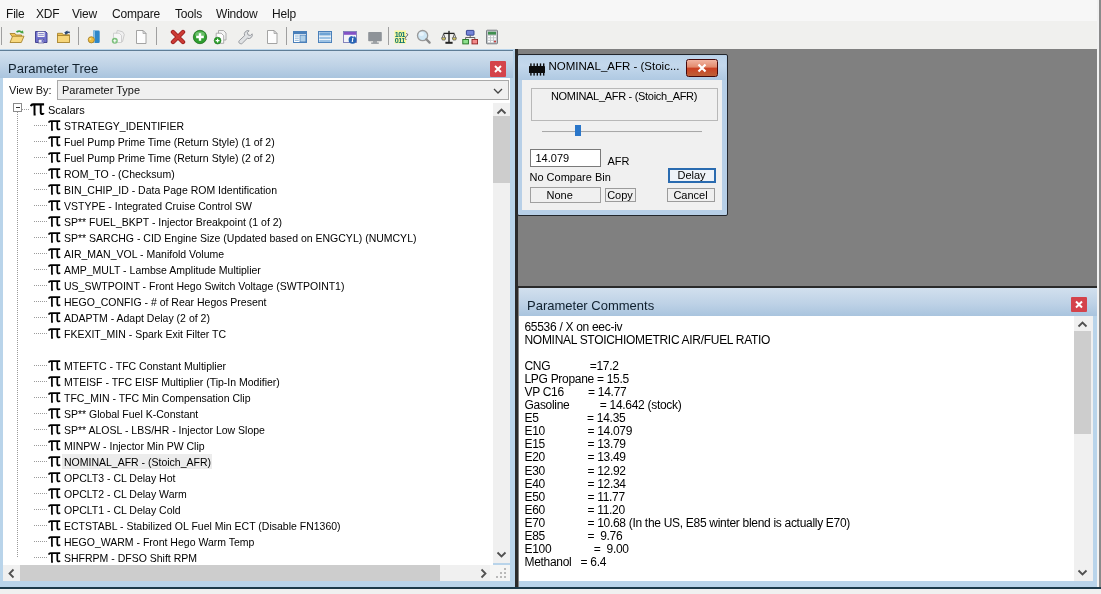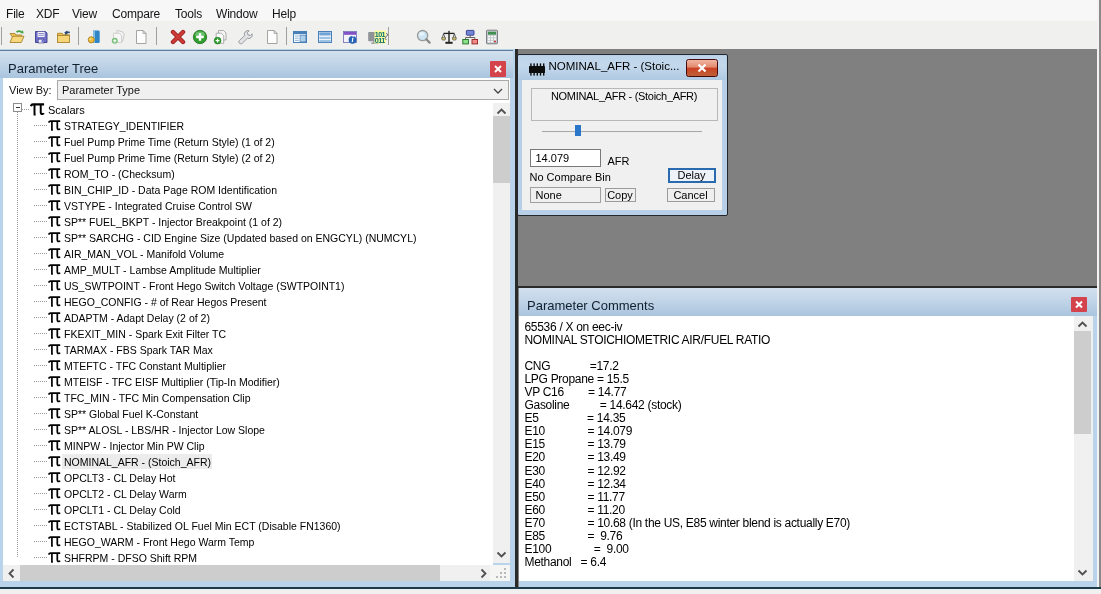--- a/index.html
+++ b/index.html
@@ -150,21 +150,21 @@
           <rect x="1.5" y="2.5" width="13" height="11" fill="#f4f4f8" stroke="#7a7ab8" stroke-width="0.9"></rect>
           <rect x="2" y="3" width="12" height="2.8" fill="#8352c6"></rect>
           <circle cx="10.5" cy="10.8" r="3.9" fill="#2864b4"></circle>
           <text x="10.5" y="13.4" font-family="Liberation Serif" font-size="8" fill="#fff" text-anchor="middle" font-style="italic" font-weight="bold">i</text>
         </svg></div>
       <div class="ticon" style="left:367px"><svg width="16" height="16" viewBox="0 0 16 16">
           <rect x="1.2" y="3" width="13.6" height="9.2" rx="0.8" fill="#8e9398"></rect>
           <rect x="6" y="12.2" width="4" height="1.5" fill="#8e9398"></rect>
           <rect x="4.2" y="13.5" width="7.6" height="1.3" fill="#8e9398"></rect>
         </svg></div>
-      <div class="ticon" style="left:374px"><svg width="16" height="16" viewBox="0 0 16 16">
+      <div class="ticon" style="left:394px"><svg width="16" height="16" viewBox="0 0 16 16">
           <rect x="0.5" y="1.5" width="11.5" height="13" fill="#fafa9e"></rect>
           <text x="0.8" y="7.6" font-size="7.2" font-weight="bold" fill="#0a7070" font-family="Liberation Sans" letter-spacing="-0.6">101</text>
           <text x="0.8" y="14.2" font-size="7.2" font-weight="bold" fill="#0a7070" font-family="Liberation Sans" letter-spacing="-0.6">011</text>
           <path d="M12.4 4 q2.8 1.9 0 3.5 q-2.8 1.9 0 3.5" fill="none" stroke="#666" stroke-width="1"></path>
         </svg></div>
       <div class="ticon" style="left:416px"><svg width="16" height="16" viewBox="0 0 16 16">
           <circle cx="6.6" cy="6.6" r="5.1" fill="#cfe7f5" stroke="#9a9a9a" stroke-width="1.3"></circle>
           <ellipse cx="5.4" cy="5" rx="2.6" ry="2" fill="#e8f4fb"></ellipse>
           <path d="M10.3 10.3 L13.6 13.6" stroke="#8a8a8a" stroke-width="2.3" stroke-linecap="round"></path>
         </svg></div>
@@ -350,29 +350,20 @@
           <span class="txt">ADAPTM - Adapt Delay (2 of 2)</span>
         </div>
         <div class="trow" style="top:222px">
           <span class="hdot"></span>
           <span class="pi"><svg width="13" height="11" viewBox="0 0 13 11">
               <path d="M0.8 2.6 Q1.2 0.9 3 1.1 H12.2" fill="none" stroke="#000" stroke-width="1.9"></path>
               <path d="M3.9 1.1 L3.9 9.2 M3.1 9.8 H4.9" fill="none" stroke="#000" stroke-width="1.7"></path>
               <path d="M9.3 1.1 V8 Q9.4 9.6 10.8 9.4 Q11.6 9.3 11.9 8.6" fill="none" stroke="#000" stroke-width="1.7"></path>
             </svg></span>
           <span class="txt">FKEXIT_MIN - Spark Exit Filter TC</span>
-        </div>
-        <div class="trow" style="top:238px">
-          <span class="hdot"></span>
-          <span class="pi"><svg width="13" height="11" viewBox="0 0 13 11">
-              <path d="M0.8 2.6 Q1.2 0.9 3 1.1 H12.2" fill="none" stroke="#000" stroke-width="1.9"></path>
-              <path d="M3.9 1.1 L3.9 9.2 M3.1 9.8 H4.9" fill="none" stroke="#000" stroke-width="1.7"></path>
-              <path d="M9.3 1.1 V8 Q9.4 9.6 10.8 9.4 Q11.6 9.3 11.9 8.6" fill="none" stroke="#000" stroke-width="1.7"></path>
-            </svg></span>
-          <span class="txt">TARMAX - FBS Spark TAR Max</span>
         </div>
         <div class="trow" style="top:254px">
           <span class="hdot"></span>
           <span class="pi"><svg width="13" height="11" viewBox="0 0 13 11">
               <path d="M0.8 2.6 Q1.2 0.9 3 1.1 H12.2" fill="none" stroke="#000" stroke-width="1.9"></path>
               <path d="M3.9 1.1 L3.9 9.2 M3.1 9.8 H4.9" fill="none" stroke="#000" stroke-width="1.7"></path>
               <path d="M9.3 1.1 V8 Q9.4 9.6 10.8 9.4 Q11.6 9.3 11.9 8.6" fill="none" stroke="#000" stroke-width="1.7"></path>
             </svg></span>
           <span class="txt">MTEFTC - TFC Constant Multiplier</span>
         </div>
@@ -589,21 +580,21 @@
       <div id="dlgclient">
         <div class="gbox">
             <div class="gtext">NOMINAL_AFR - (Stoich_AFR)</div>
           </div>
         <div id="slider"></div>
           <div id="sthumb"></div>
         <div class="edit" style="left:8px;top:69px;width:71px;height:18px;line-height:16px;padding-left:5px">14.079</div>
         <div id="afrlbl">AFR</div>
         <div id="nocmp">No Compare Bin</div>
         <div id="savebtn">Delay</div>
-        <div class="edit" style="left:8px;top:107px;width:71px;height:16px;line-height:14px;padding-left:5px;background:#f0f0f0;border-color:#a0a0a0">None</div>
+        <div class="edit" style="left:8px;top:107px;width:71px;height:16px;line-height:14px;padding-left:16px;background:#f0f0f0;border-color:#a0a0a0">None</div>
         <div class="btn" style="left:83px;top:108.5px;width:31px;height:14px;line-height:12px">Copy</div>
         <div class="btn" style="left:145px;top:108px;width:48px;height:14px;line-height:12px">Cancel</div>
       </div>
     </div>
   </div>
   <div id="winrightin"></div>
     <div id="winright"></div>
   <div id="winbottom"></div>
     <div id="winbelow"></div>
 </div>

